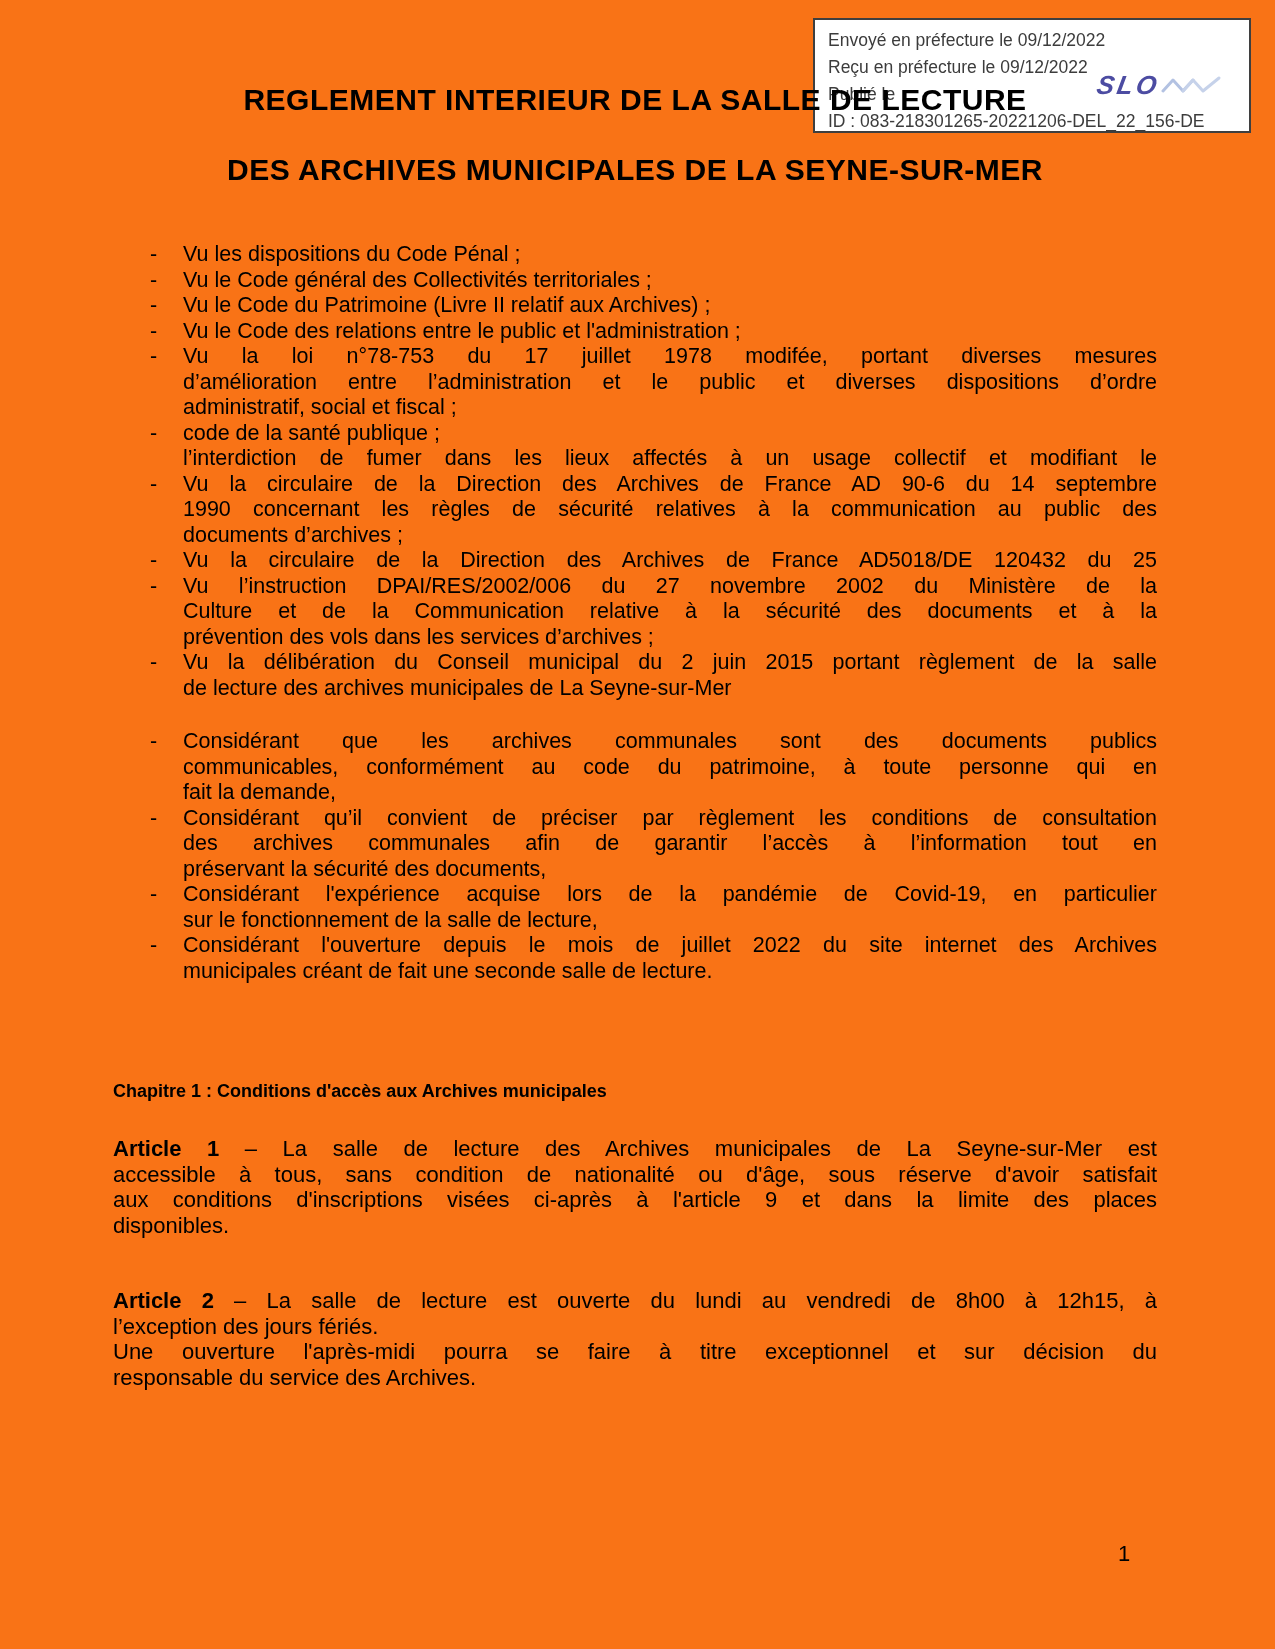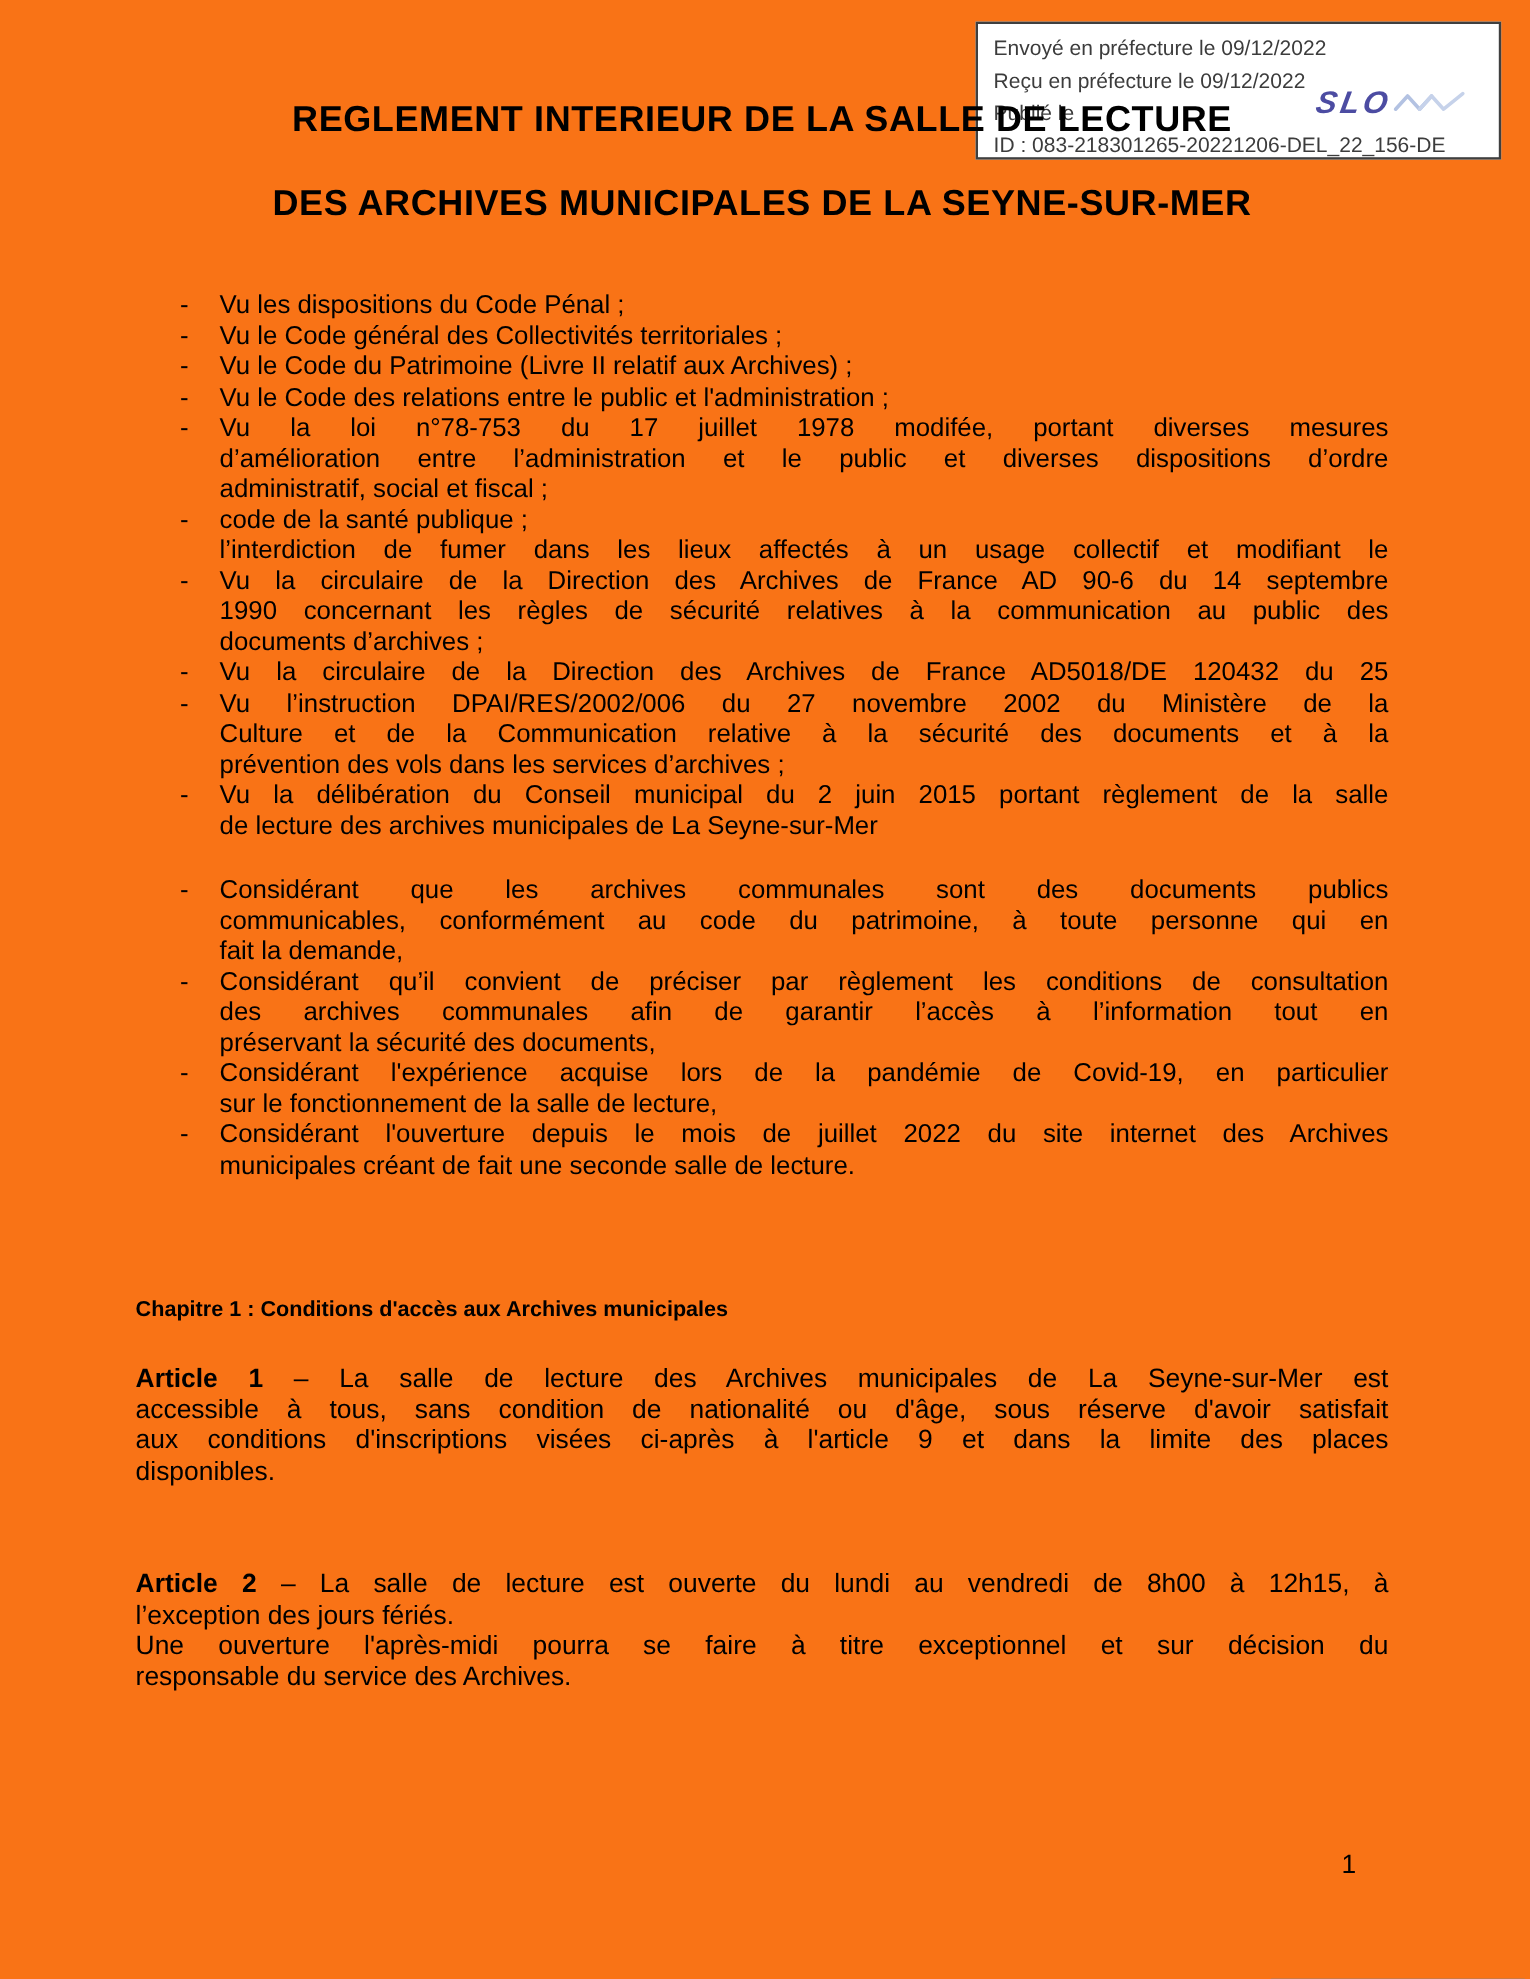--- a/index.html
+++ b/index.html
@@ -33,21 +33,21 @@
   .vlist{list-style:none;margin:54px 0 0 0;padding:0;font-size:21.5px;}
   .vlist li{position:relative;padding-left:70px;}
   .vlist .dash{position:absolute;left:37px;top:0;line-height:25.5px;}
   .line{line-height:25.5px;}
   .line.j{text-align:justify;text-align-last:justify;}
   .gap-top{margin-top:28px;}
   
   .chapter{margin-top:92px;font-weight:bold;font-size:18px;line-height:30px;}
   .article{font-size:22px;}
   .a1{margin-top:30px;}
-  .a2{margin-top:69px;}
+  .a2{margin-top:50px;}
   .article .b{font-weight:bold;}
   
   .pagenum{position:absolute;left:1118px;top:1541px;font-size:22px;line-height:26px;}
 </style>
 </head>
 <body>
 
 <div class="page">
 
   <div class="stamp">

